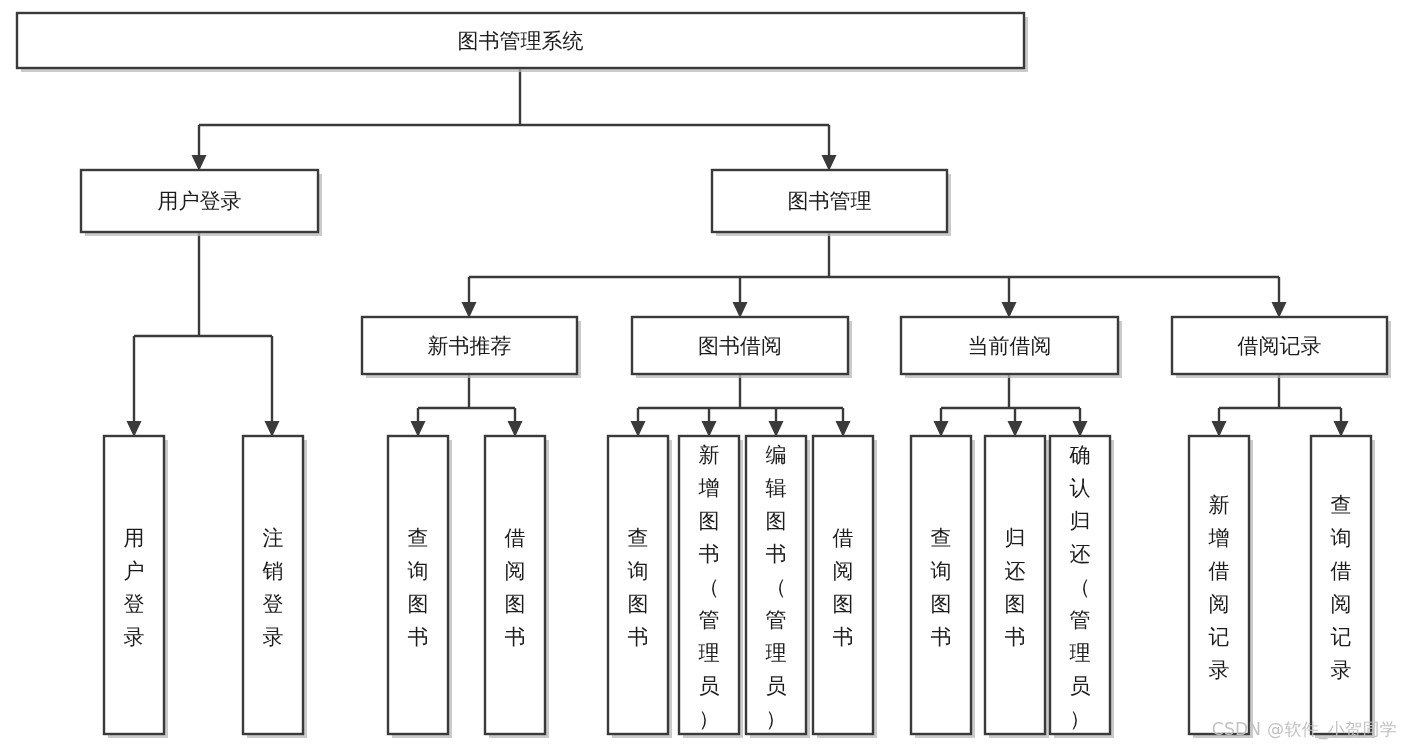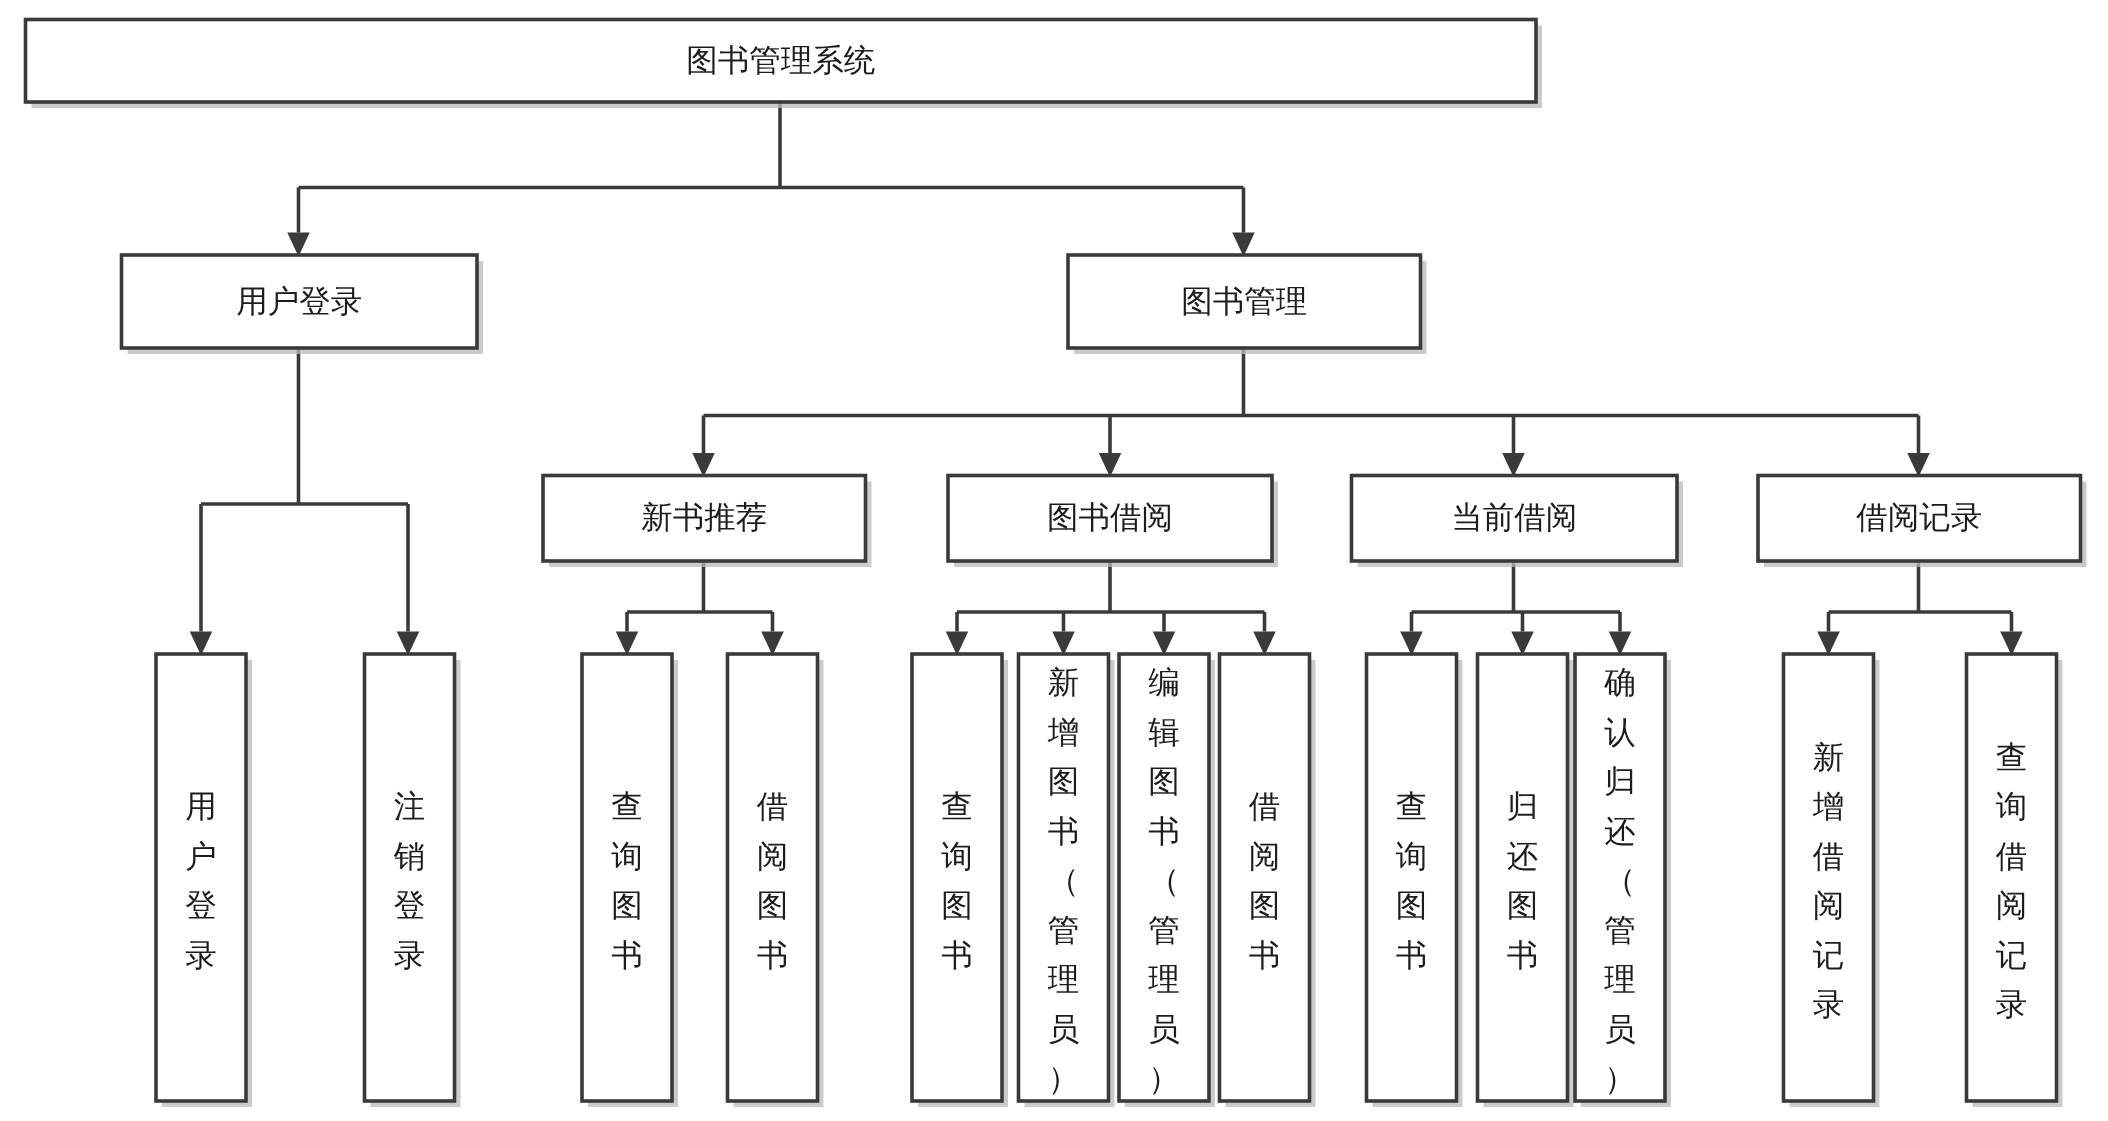--- a/index.html
+++ b/index.html
@@ -240,13 +240,14 @@
           <rect x="1189" y="436" width="60" height="298" class="node-box"></rect>
           <text x="1219" class="node-label-vert"><tspan x="1219" y="511.74">新</tspan><tspan x="1219" y="544.74">增</tspan><tspan x="1219" y="577.74">借</tspan><tspan x="1219" y="610.74">阅</tspan><tspan x="1219" y="643.74">记</tspan><tspan x="1219" y="676.74">录</tspan></text>
         </g>
         <g>
           <rect x="1315" y="440" width="60" height="298" class="node-shadow"></rect>
           <rect x="1311" y="436" width="60" height="298" class="node-box"></rect>
           <text x="1341" class="node-label-vert"><tspan x="1341" y="511.74">查</tspan><tspan x="1341" y="544.74">询</tspan><tspan x="1341" y="577.74">借</tspan><tspan x="1341" y="610.74">阅</tspan><tspan x="1341" y="643.74">记</tspan><tspan x="1341" y="676.74">录</tspan></text>
         </g>
       </g>
   </svg>
+  <div class="watermark">CSDN @软件_小贺同学</div>
 </div>
 
 </body></html>

